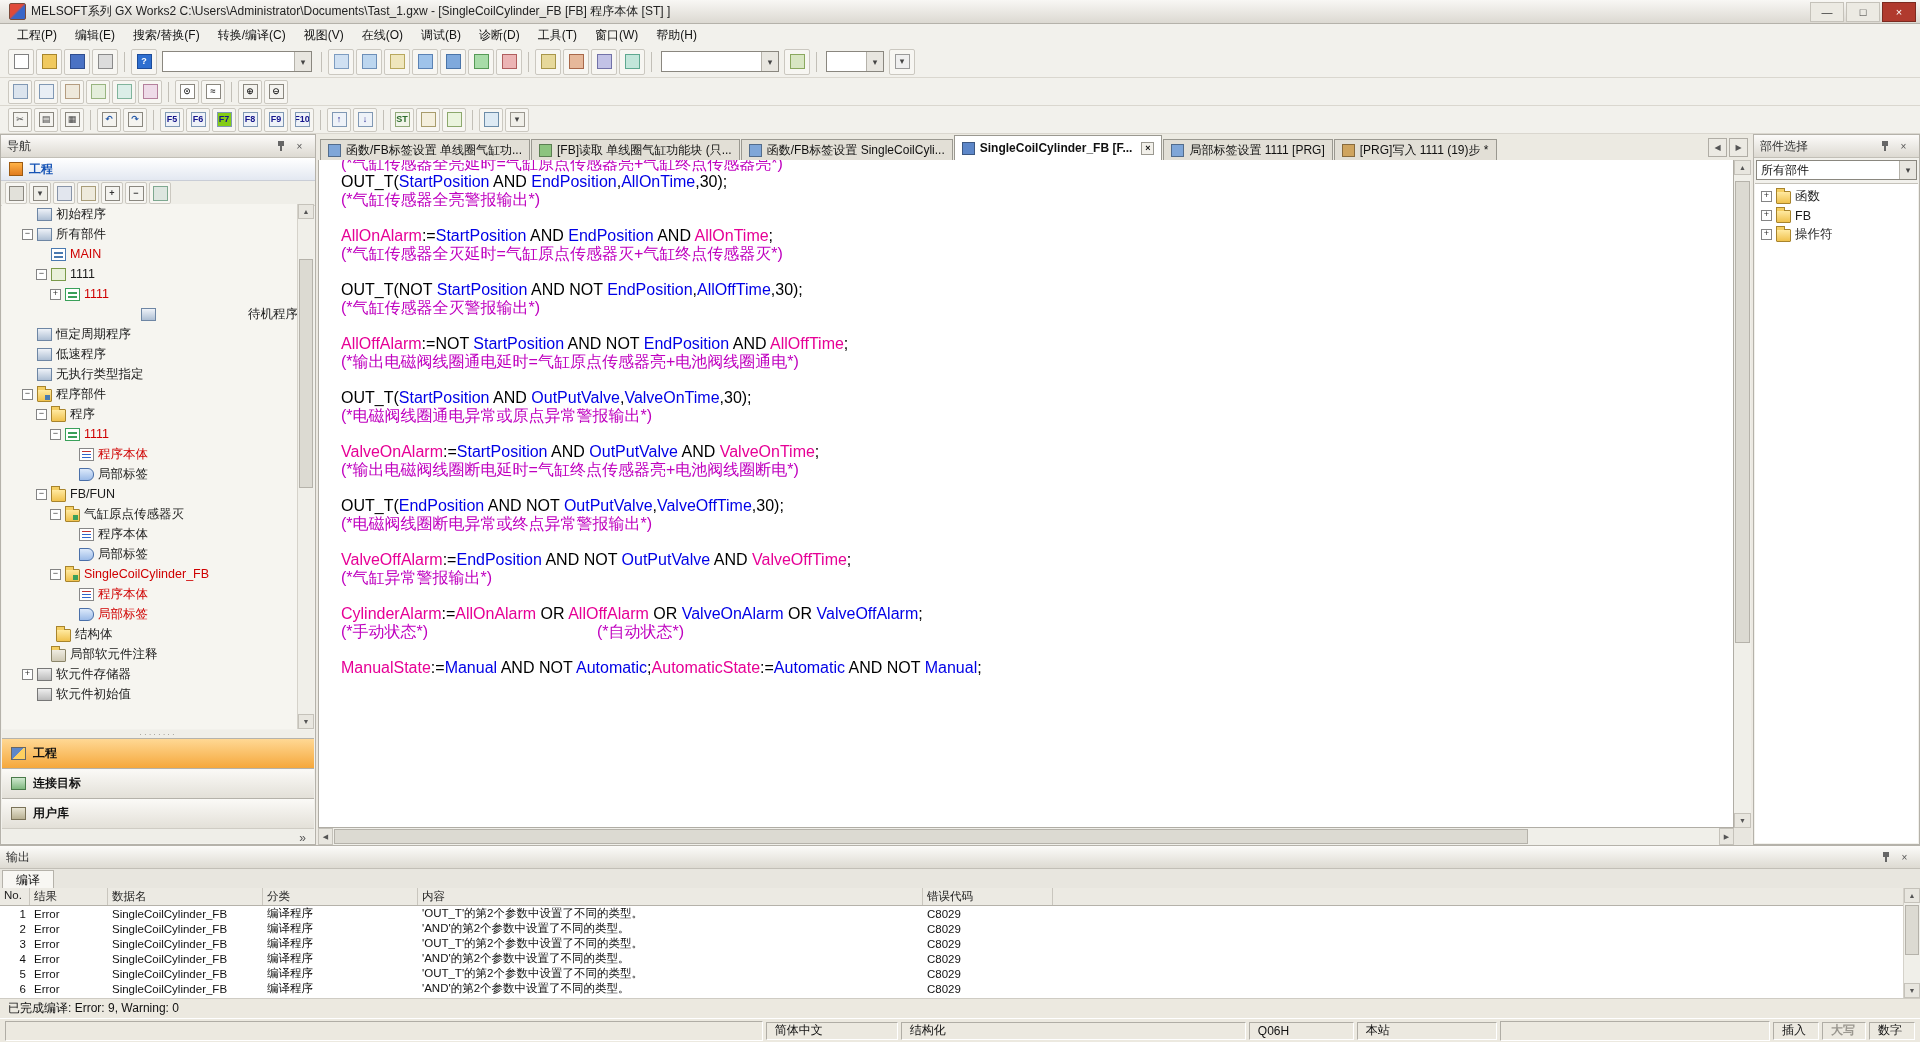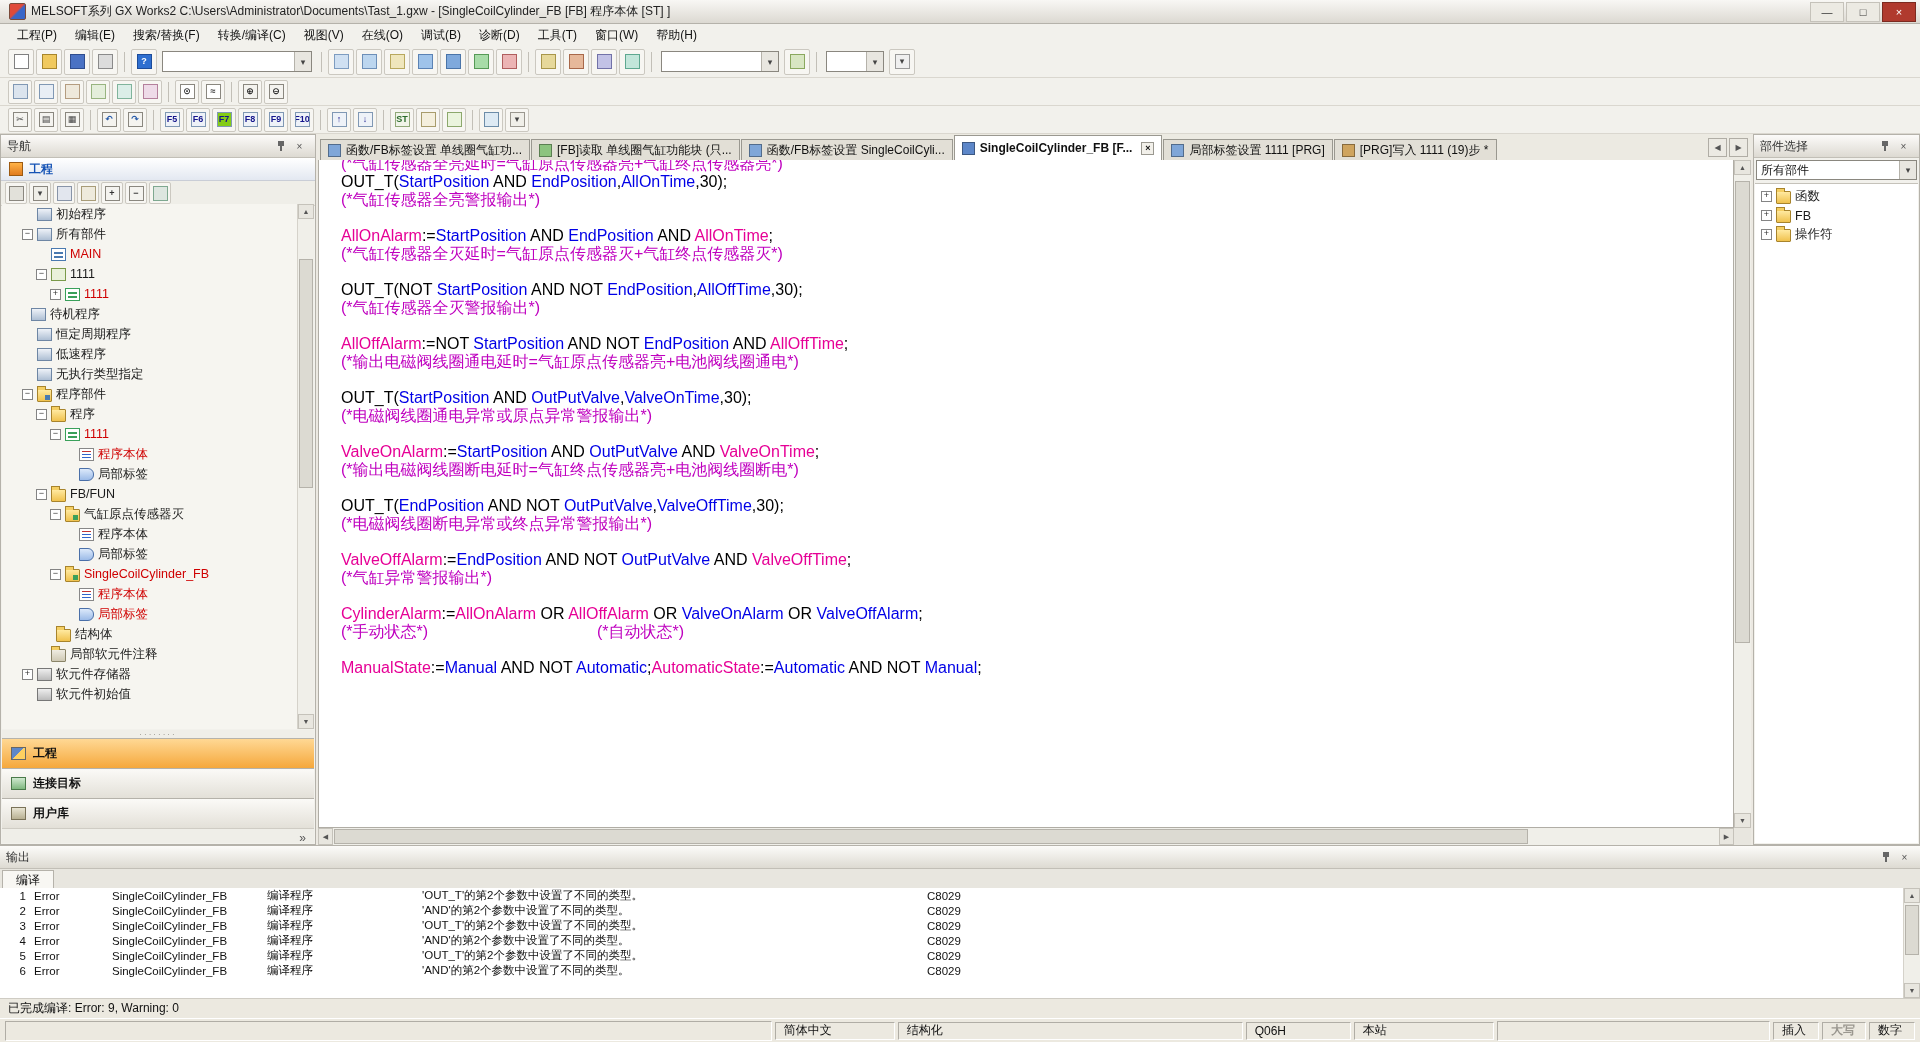--- a/index.html
+++ b/index.html
@@ -416,21 +416,21 @@
         <div class="trow" style="padding-left: 34px;">
           <div class="exp">−</div>
           <div class="tico pfile"></div>
           <span class="tlabel">1111</span>
         </div>
         <div class="trow" style="padding-left: 48px;">
           <div class="exp">+</div>
           <div class="tico prog"></div>
           <span class="tlabel red">1111</span>
         </div>
-        <div class="trow" style="padding-left: 14px;">
+        <div class="trow" style="padding-left: 36px; justify-content: space-between;">
           <div class="expsp"></div>
           <div class="tico exec"></div>
           <span class="tlabel">待机程序</span>
         </div>
         <div class="trow" style="padding-left: 20px;">
           <div class="expsp"></div>
           <div class="tico exec"></div>
           <span class="tlabel">恒定周期程序</span>
         </div>
         <div class="trow" style="padding-left: 20px;">
@@ -642,20 +642,29 @@
     <span class="pt-label">输出</span>
     <span class="pt-btn">
         <span class="pin"></span>
       </span>
     <span class="pt-btn">×</span>
   </div>
   <div class="out-tabrow">
     <div class="out-tab">编译</div>
   </div>
   <div class="out-table">
+    <div class="out-head" id="out-head">
+        <div class="out-hc" style="width: 30px;">No.</div>
+        <div class="out-hc" style="width: 78px;">结果</div>
+        <div class="out-hc" style="width: 155px;">数据名</div>
+        <div class="out-hc" style="width: 155px;">分类</div>
+        <div class="out-hc" style="width: 505px;">内容</div>
+        <div class="out-hc" style="width: 130px;">错误代码</div>
+        <div class="out-hc" style="flex: 1 1 0%;"></div>
+      </div>
     <div id="out-rows">
         <div class="out-row">
           <div class="out-c num" style="width: 30px;">1</div>
           <div class="out-c " style="width: 78px;">Error</div>
           <div class="out-c " style="width: 155px;">SingleCoilCylinder_FB</div>
           <div class="out-c " style="width: 155px;">编译程序</div>
           <div class="out-c " style="width: 505px;">'OUT_T'的第2个参数中设置了不同的类型。</div>
           <div class="out-c " style="width: 130px;">C8029</div>
         </div>
         <div class="out-row">
@@ -708,21 +717,21 @@
     <div class="sb-btn">▼</div>
   </div>
 </div>
 
 <div class="compilebar">
   <span>已完成编译: Error: 9, Warning: 0</span>
 </div>
 
 <div class="statusbar" id="statusbar">
     <div class="sb-spacer" style="flex: 1.55 1 0%;"></div>
-    <div class="sb-seg" style="width: 120px;">简体中文</div>
+    <div class="sb-seg" style="width: 132px;">简体中文</div>
     <div class="sb-seg" style="width: 345px;">结构化</div>
     <div class="sb-seg" style="width: 105px;">Q06H</div>
     <div class="sb-seg" style="width: 140px;">本站</div>
     <div class="sb-spacer" style="flex: 0.55 1 0%;"></div>
     <div class="sb-seg" style="width: 46px;">插入</div>
     <div class="sb-seg dim" style="width: 44px; font-weight: bold;">大写</div>
     <div class="sb-seg" style="width: 46px;">数字</div>
   </div>
 
 </body></html>

